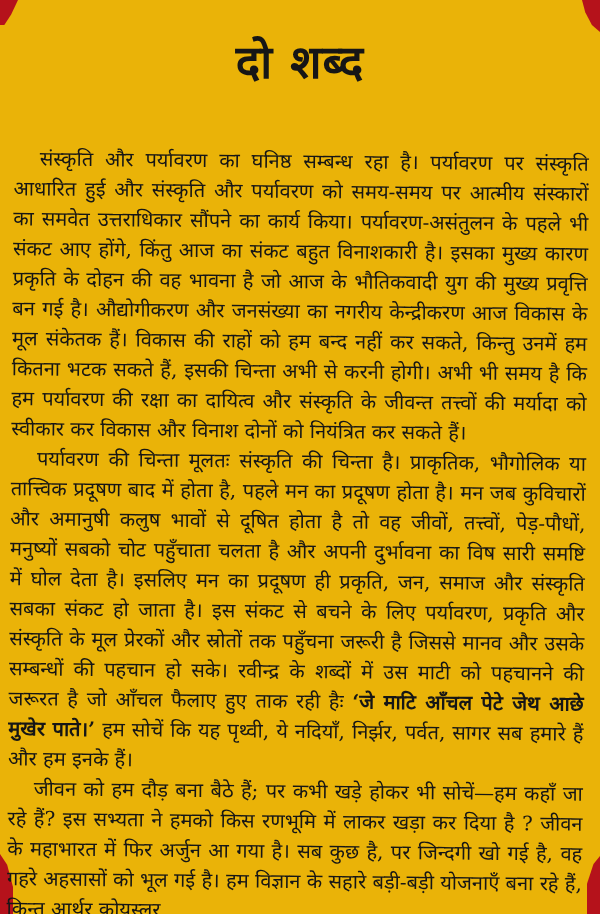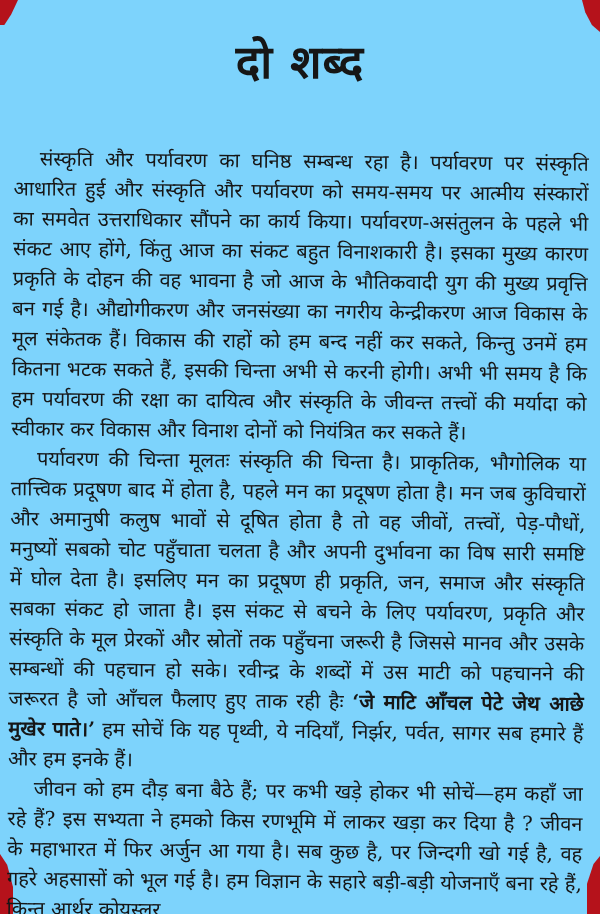--- a/index.html
+++ b/index.html
@@ -4,21 +4,21 @@
 <style>
   html, body {
     margin: 0;
     padding: 0;
     background: #ffffff;
   }
   .page {
     position: relative;
     width: 600px;
     height: 914px;
-    background: #7dd3fc;
+    background: #eab308;
     overflow: hidden;
     font-family: "DejaVu Serif", "Liberation Serif", serif;
     color: #161616;
   }
   
   .corner {
     position: absolute;
     background: #b5121b;
   }
   .corner.tl {

